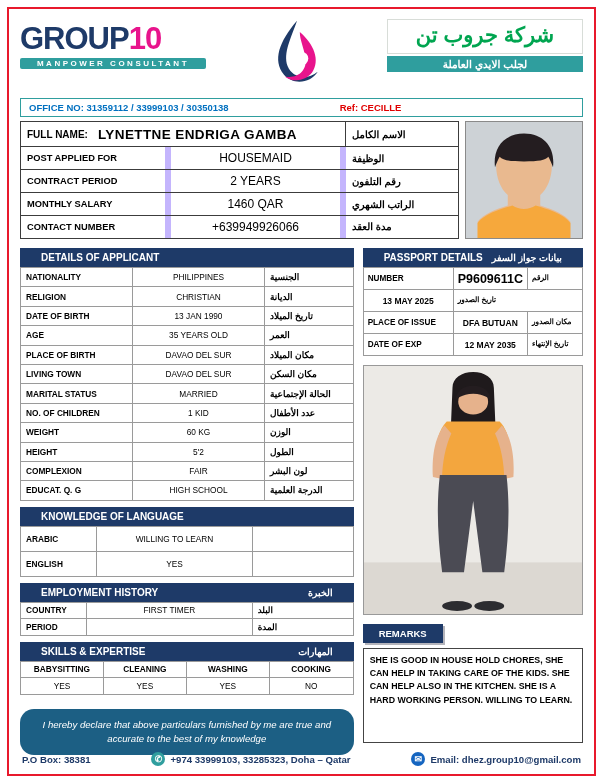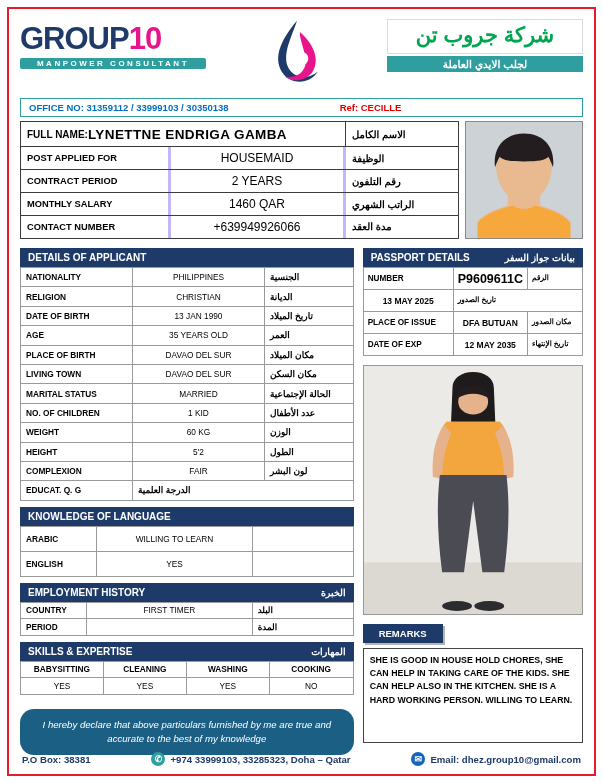--- a/index.html
+++ b/index.html
@@ -21,39 +21,39 @@
 
   
   .office{display:flex;border:1.5px solid var(--teal,#2f9e9e);margin-top:3px;padding:3px 8px;font-size:9.5px;font-weight:700;align-items:center}
   .office-no{color:var(--blue,#0070c0);width:57%}
   .office-ref{color:var(--red,#e00000)}
 
   
   .sumwrap{display:flex;margin-top:4px;gap:6px}
   .sumtable{flex:1;border:1.2px solid #3c3c3c;height:118px;display:flex;flex-direction:column}
   .fnrow{display:grid;grid-template-columns:1fr 112px;border-bottom:1px solid #3c3c3c;flex:1.1}
-  .fn-left{display:flex;align-items:center;padding:0 6px;border-right:1px solid #3c3c3c}
+  .fn-left{display:flex;align-items:center;gap:10px;padding:0 6px;border-right:1px solid #3c3c3c}
   .fn-label{font-size:10px;font-weight:800}
   .fn-value{font-size:13.5px;font-weight:800;letter-spacing:.4px}
   .srow{display:grid;grid-template-columns:150px 1fr 112px;border-bottom:1px solid #3c3c3c;flex:1}
   .srow:last-child,.stack>div:last-child{border-bottom:none}
   .srow>div,.fn-ar{display:flex;align-items:center;padding:0 6px}
-  .srow>div{border-right:3px solid #c4b5fd}
+  .srow>div{border-right:6px solid #c4b5fd}
   .srow>div:last-child{border-right:none}
   .s-label{font-size:9.3px;font-weight:700}
   .s-value{justify-content:center;font-size:12px;font-weight:400}
   .s-ar,.fn-ar{justify-content:flex-end;font-size:10px;font-weight:700;direction:rtl}
   .headshot{width:118px;height:118px;border:1px solid #8a8a8a;overflow:hidden}
   .headshot svg,.bodyshot svg{display:block;width:100%;height:100%}
 
   
   .main{display:flex;gap:9px;margin-top:9px;flex:1;min-height:0}
   .col-left{width:338px;display:flex;flex-direction:column}
   .col-right{flex:1;display:flex;flex-direction:column}
-  .bar{background:var(--navy,#1e3a68);color:#fff;font-weight:700;font-size:10px;display:flex;justify-content:space-between;align-items:center;padding:4px 8px}
+  .bar{background:var(--navy,#1e3a68);color:#fff;font-weight:700;font-size:10px;display:flex;justify-content:space-between;align-items:center;padding:4px 21px}
   .bar .ar{direction:rtl;font-size:9.5px}
 
   .dtable{border:1px solid #9a9a9a;border-bottom:none}
   .drow{display:grid;grid-template-columns:112px 132px 1fr;border-bottom:1px solid #9a9a9a;height:19.4px}
   .drow>div{display:flex;align-items:center;padding:0 5px;border-right:1px solid #9a9a9a}
   .drow>div:last-child{border-right:none;justify-content:flex-end;direction:rtl}
   .d-label{font-size:8.3px;font-weight:700}
   .d-value{justify-content:center;font-size:8.3px}
   .d-ar{font-size:9px;font-weight:700}
 
@@ -225,20 +225,21 @@
             <div class="d-value">5'2</div>
             <div class="d-ar">الطول</div>
           </div>
         <div class="drow">
             <div class="d-label">COMPLEXION</div>
             <div class="d-value">FAIR</div>
             <div class="d-ar">لون البشر</div>
           </div>
         <div class="drow">
             <div class="d-label">EDUCAT. Q. G</div>
+            <div class="d-value">HIGH SCHOOL</div>
             <div class="d-ar">الدرجة العلمية</div>
           </div>
       </div>
 
       <div class="sub">
         <div class="bar">
           <span>KNOWLEDGE OF LANGUAGE</span>
         </div>
         <div class="ltable">
           <div class="lrow">

